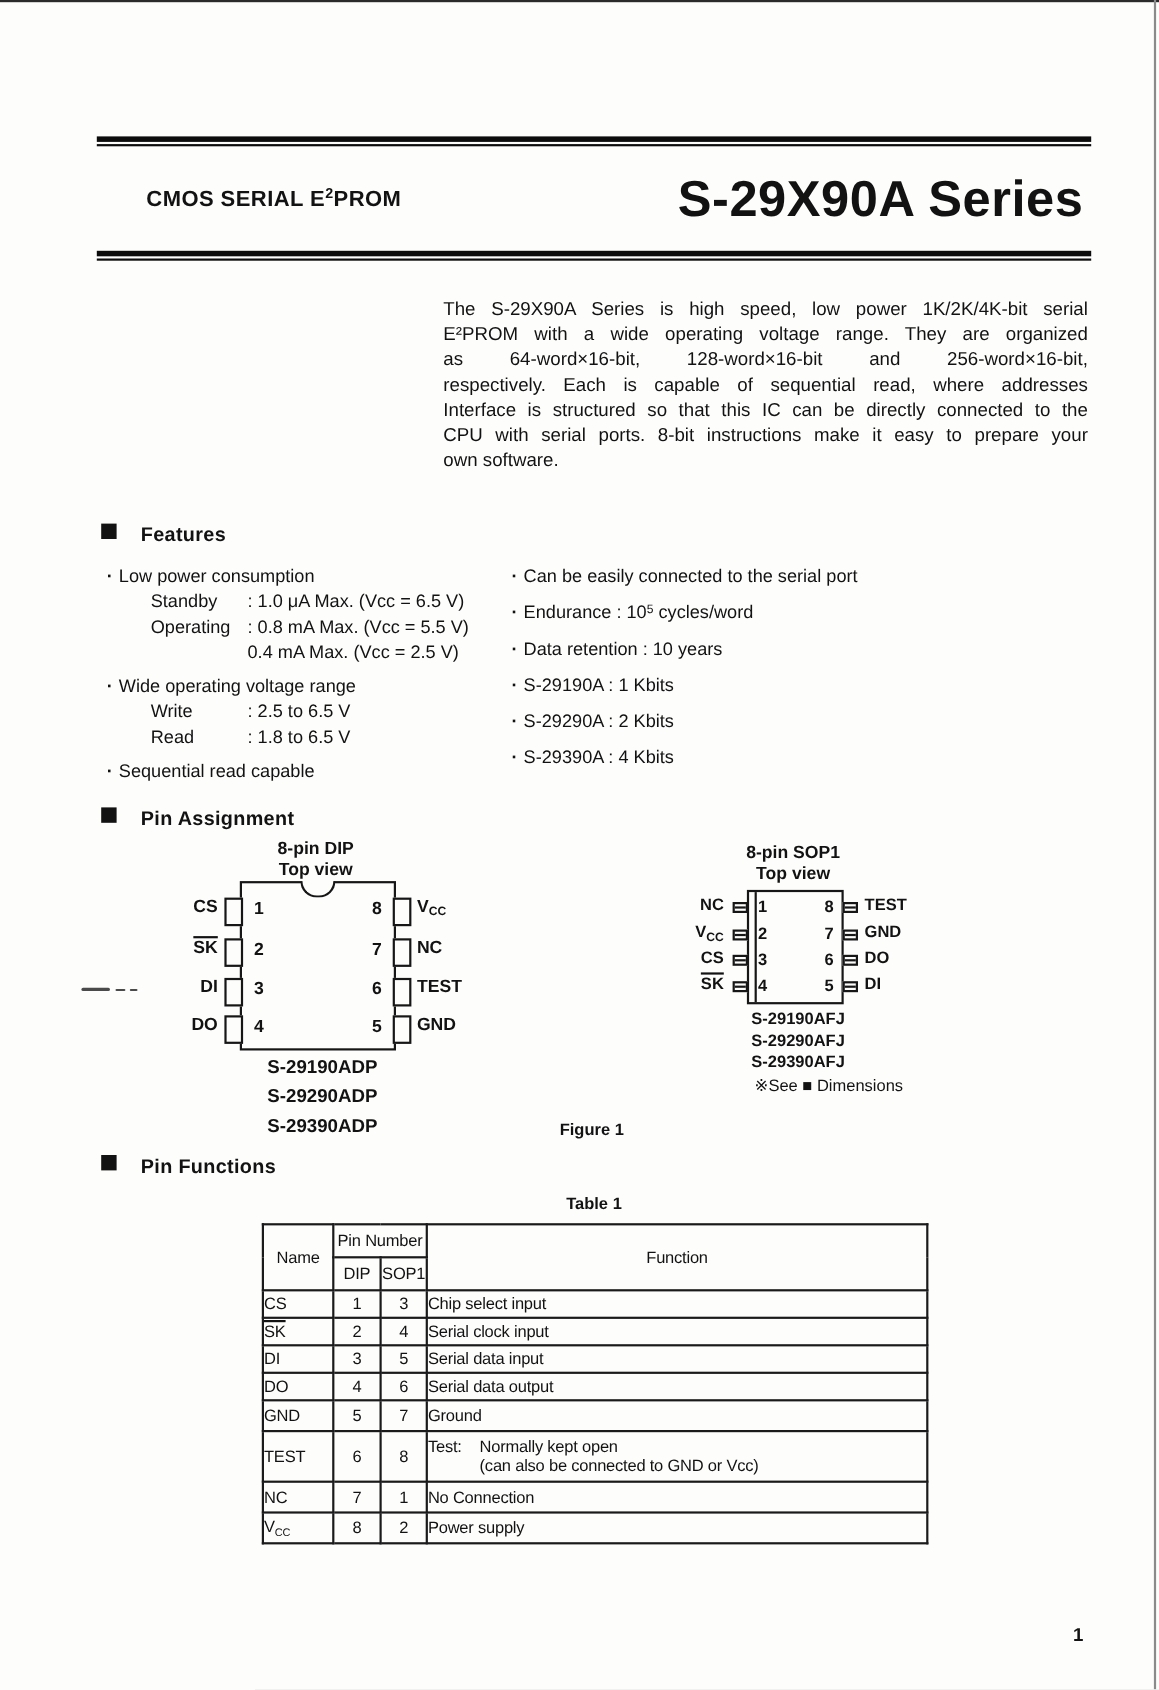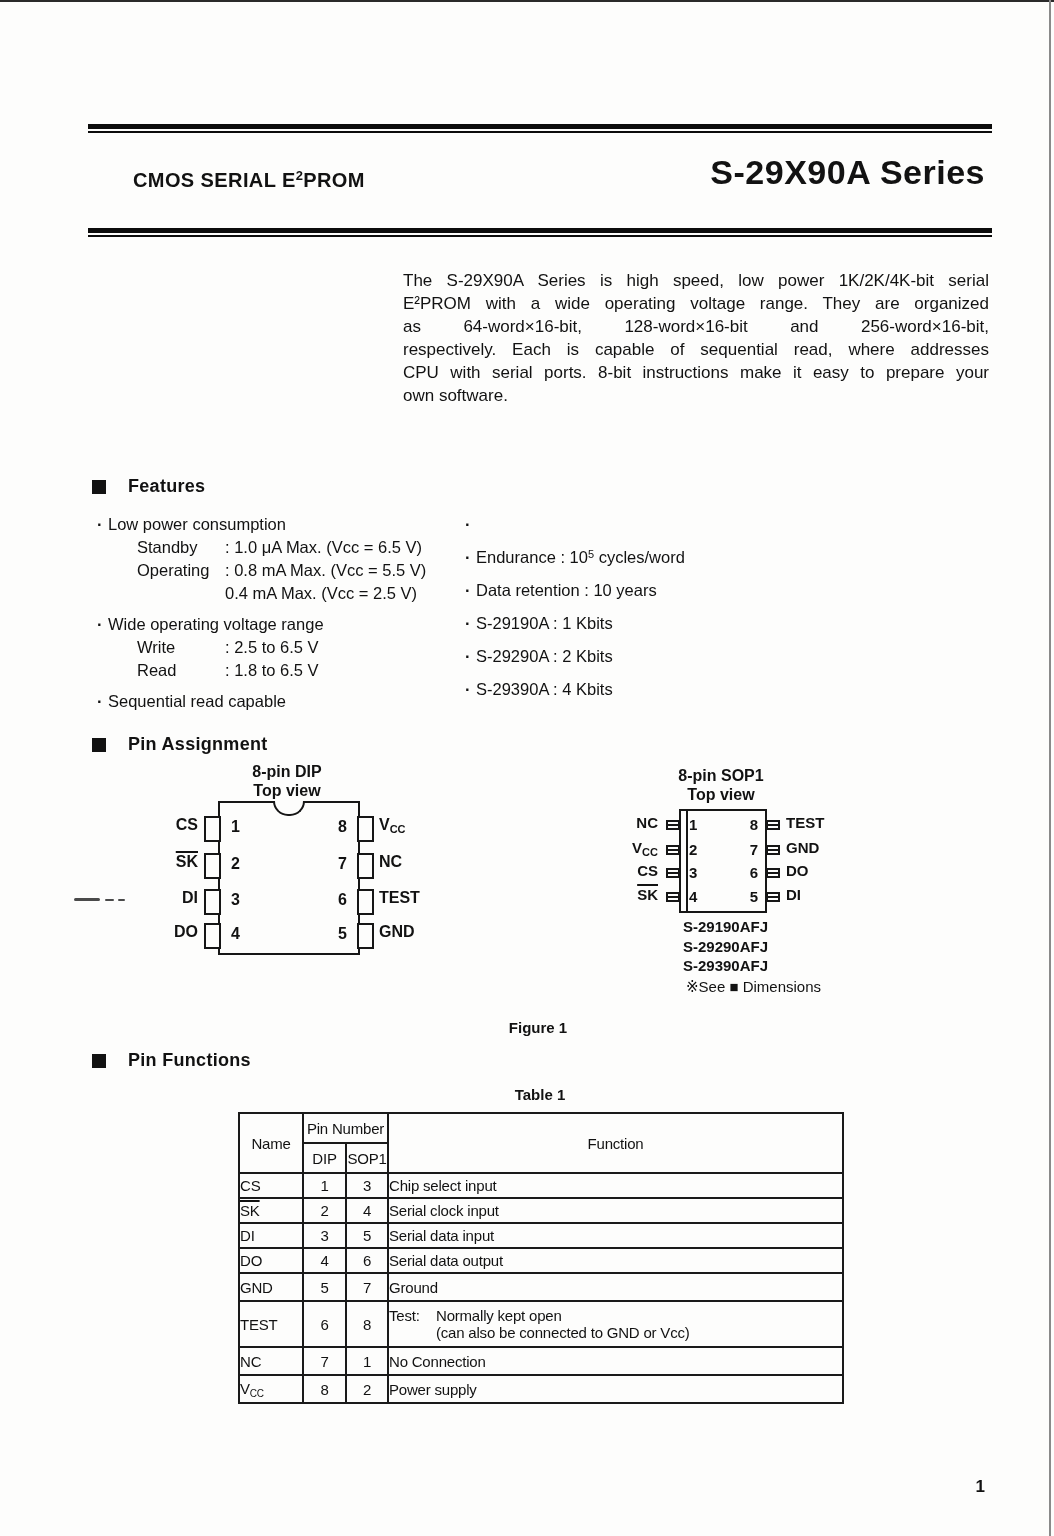--- a/index.html
+++ b/index.html
@@ -15,29 +15,29 @@
 
   
   .double-rule { position:absolute; left:88px; width:904px; height:2px;
     border-top:5px solid #0c0c0c; border-bottom:2px solid #0c0c0c; }
   .rule-top { top:124px; }
   .rule-bottom { top:228px; }
 
   .header-sub { position:absolute; left:133px; top:168px; font-size:20px; font-weight:700; letter-spacing:.4px; }
   .header-sub sup { font-size:13px; vertical-align:7px; }
   .header-title { position:absolute; left:400px; top:153px; width:585px; text-align:right;
-    font-size:34px; font-weight:700; letter-spacing:.5px; }
+    font-size:46px; font-weight:700; letter-spacing:.5px; }
 
   
   .intro { position:absolute; left:403px; top:269px; width:586px; font-size:17px; line-height:23px; }
   .intro .ln { height:23px; white-space:nowrap; }
   .intro .jl { text-align:justify; text-align-last:justify; white-space:normal; }
 
   
-  .sec-heading { position:absolute; display:flex; align-items:center; font-size:18px; font-weight:700; letter-spacing:.3px; }
+  .sec-heading { position:absolute; display:flex; font-size:18px; font-weight:700; letter-spacing:.3px; }
   .sq { display:inline-block; width:14px; height:14px; background:#121212; margin-right:22px; }
 
   
   .feat-col { position:absolute; font-size:16.5px; line-height:23px; }
   .feat-left { left:97px; top:513px; width:350px; }
   .feat-right { left:465px; top:513px; width:420px; }
   .f-bullet { display:flex; }
   .f-bullet.mt { margin-top:8px; }
   .dot { display:inline-block; width:11px; font-weight:700; }
   .f-row { display:flex; margin-left:40px; }
@@ -112,20 +112,21 @@
   <div class="double-rule rule-top"></div>
   <div class="header-sub"><span>CMOS SERIAL E</span><sup>2</sup><span>PROM</span></div>
   <div class="header-title">S-29X90A Series</div>
   <div class="double-rule rule-bottom"></div>
 
   <div class="intro">
     <div class="ln jl">The S-29X90A Series is high speed, low power 1K/2K/4K-bit serial</div>
     <div class="ln jl">E²PROM with a wide operating voltage range. They are organized</div>
     <div class="ln jl">as 64-word×16-bit, 128-word×16-bit and 256-word×16-bit,</div>
     <div class="ln jl">respectively. Each is capable of sequential read, where addresses</div>
+    <div class="ln jl">Interface is structured so that this IC can be directly connected to the</div>
     <div class="ln jl">CPU with serial ports. 8-bit instructions make it easy to prepare your</div>
     <div class="ln">own software.</div>
   </div>
 
   <div class="sec-heading" style="left:92px; top:476px;">
     <span class="sq"></span>
     <span>Features</span>
   </div>
 
   <div class="feat-col feat-left">
@@ -159,20 +160,21 @@
       </div>
     <div class="f-bullet mt">
         <span class="dot">·</span>
         <span>Sequential read capable</span>
       </div>
   </div>
 
   <div class="feat-col feat-right">
     <div class="fr-item">
         <span class="dot">·</span>
+        <span>Can be easily connected to the serial port</span>
       </div>
     <div class="fr-item">
         <span class="dot">·</span>
         <span><span>Endurance : 10</span><sup>5</sup><span> cycles/word</span></span>
       </div>
     <div class="fr-item">
         <span class="dot">·</span>
         <span>Data retention : 10 years</span>
       </div>
     <div class="fr-item">
@@ -219,20 +221,25 @@
       <span class="pin-num r" style="top:121px;">5</span>
     </div>
     <span class="pin-label lab-left" style="left:0; width:58px; top:53px;">CS</span>
     <span class="pin-label lab-left ov" style="left:0; width:58px; top:90px;">SK</span>
     <span class="pin-label lab-left" style="left:0; width:58px; top:126px;">DI</span>
     <span class="pin-label lab-left" style="left:0; width:58px; top:160px;">DO</span>
     <span class="pin-label" style="left:239px; top:53px;"><span>V</span><span class="subsc">CC</span></span>
     <span class="pin-label" style="left:239px; top:90px;">NC</span>
     <span class="pin-label" style="left:239px; top:126px;">TEST</span>
     <span class="pin-label" style="left:239px; top:160px;">GND</span>
+    <div class="models dip" style="left:103px; top:194px;">
+      <div>S-29190ADP</div>
+      <div>S-29290ADP</div>
+      <div>S-29390ADP</div>
+    </div>
   </div>
 
   <div class="diagram sop" style="left:600px; top:762px; width:300px; height:250px;">
     <div class="pkg-head" style="left:74px; top:4px; width:94px;">
       <div>8-pin SOP1</div>
       <div>Top view</div>
     </div>
     <div class="chip-body" style="left:79px; top:47px; width:84px; height:100px;">
       <div class="sop-inner-line"></div>
       <div class="sop-lead l" style="top:9px;"></div>

